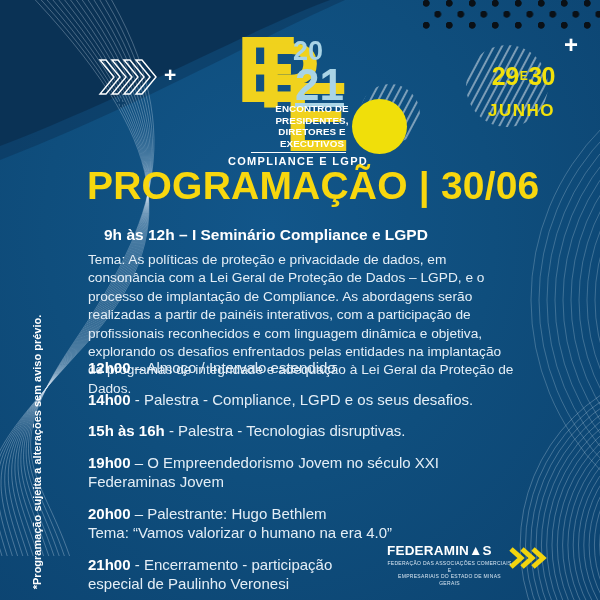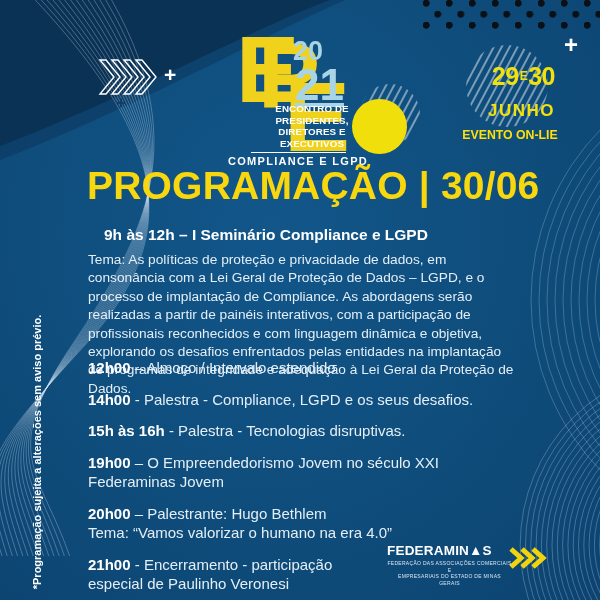--- a/index.html
+++ b/index.html
@@ -168,21 +168,20 @@
     <div class="tag-divider"></div>
     <div class="tag-compliance">COMPLIANCE E LGPD</div>
   </div>
 
   <div class="abs badge">
     <div class="badge-days"><span>29</span><span class="badge-conn">E</span><span>30</span></div>
     <div class="badge-month">JUNHO</div>
   </div>
 
   <div class="abs notes">
-    <div class="note1">EVENTO ON-LIE</div>
   </div>
 
   <div class="abs page-title">PROGRAMAÇÃO | 30/06</div>
 
   <div class="abs sem-heading">9h às 12h – I Seminário Compliance e LGPD</div>
   <div class="abs sem-desc">Tema: As políticas de proteção e privacidade de dados, em consonância com a Lei Geral de Proteção de Dados – LGPD, e o processo de implantação de Compliance. As abordagens serão realizadas a partir de painéis interativos, com a participação de profissionais reconhecidos e com linguagem dinâmica e objetiva, explorando os desafios enfrentados pelas entidades na implantação de programas de integridade e adequação à Lei Geral da Proteção de Dados.</div>
 
   <div class="abs schedule">
     <div class="sched-item"><span class="sched-time">12h00</span><span class="sched-text"> – Almoço / Intervalo estendido</span></div>
     <div class="sched-item"><span class="sched-time">14h00</span><span class="sched-text"> - Palestra - Compliance, LGPD  e os seus desafios.</span></div>

